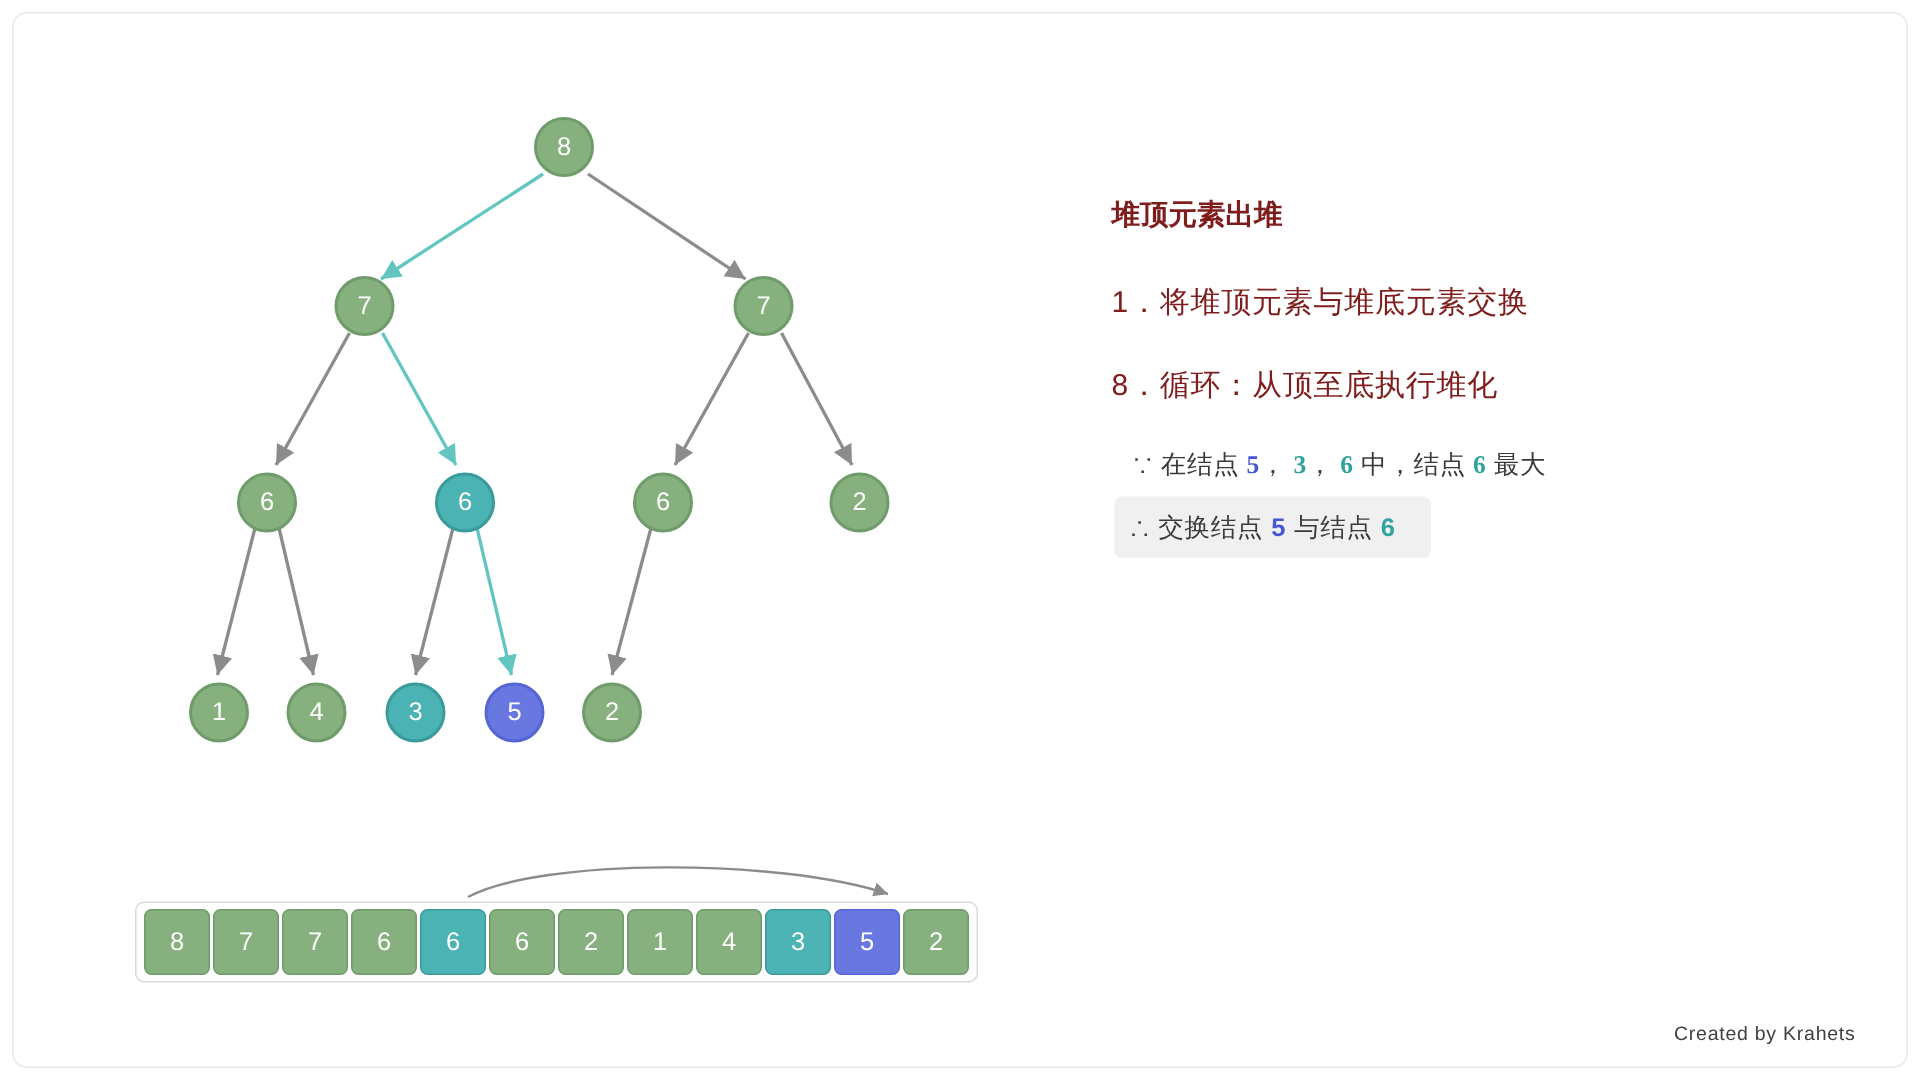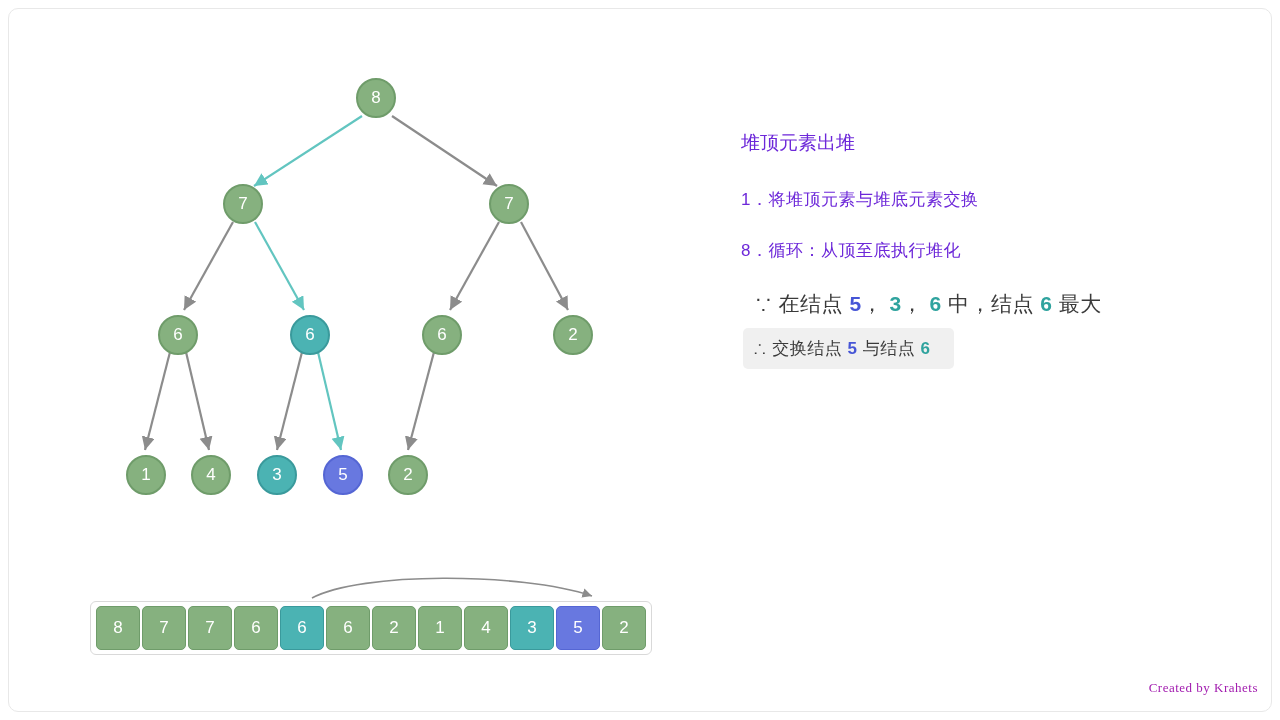--- a/index.html
+++ b/index.html
@@ -83,59 +83,60 @@
 
   
   .panel {
     position: absolute;
     left: 741px;
     top: 130px;
     width: 470px;
   }
   .panel-title {
     font-size: 19px;
-    font-weight: normal;
-    color: #6d28d9;
+    font-weight: bold;
+    color: #7f1d1d;
     margin-bottom: 32px;
   }
   .step {
-    font-size: 17px;
-    color: #6d28d9;
+    font-size: 20px;
+    color: #7f1d1d;
     margin-bottom: 28px;
     letter-spacing: 0.5px;
   }
   .concl {
-    font-size: 21px;
+    font-size: 17px;
     color: #3a3a3a;
     margin-left: 14px;
     margin-bottom: 10px;
     letter-spacing: 0.5px;
+    font-family: Liberation Serif, serif;
   }
   .concl .v-blue { color: #4655d6; font-weight: bold; }
   .concl .v-teal { color: #2fa39e; font-weight: bold; }
   .concl-box {
     display: inline-block;
     background: #f0f0f0;
     border-radius: 5px;
     padding: 9px 24px 9px 10px;
     margin-left: 2px;
     font-size: 17px;
     color: #3a3a3a;
     letter-spacing: 0.5px;
   }
   .concl-box .v-blue { color: #4655d6; font-weight: bold; }
   .concl-box .v-teal { color: #2fa39e; font-weight: bold; }
 
   .credit {
     position: absolute;
-    right: 22px;
+    right: 43px;
     bottom: 24px;
-    font-family: Liberation Serif, serif;
+    font-family: Liberation Sans, sans-serif;
     font-size: 13px;
-    color: #a21caf;
+    color: #404040;
     letter-spacing: 0.5px;
   }
 </style>
 </head>
 <body>
 
 <div class="frame"></div>
 
 <div class="canvas">
 

